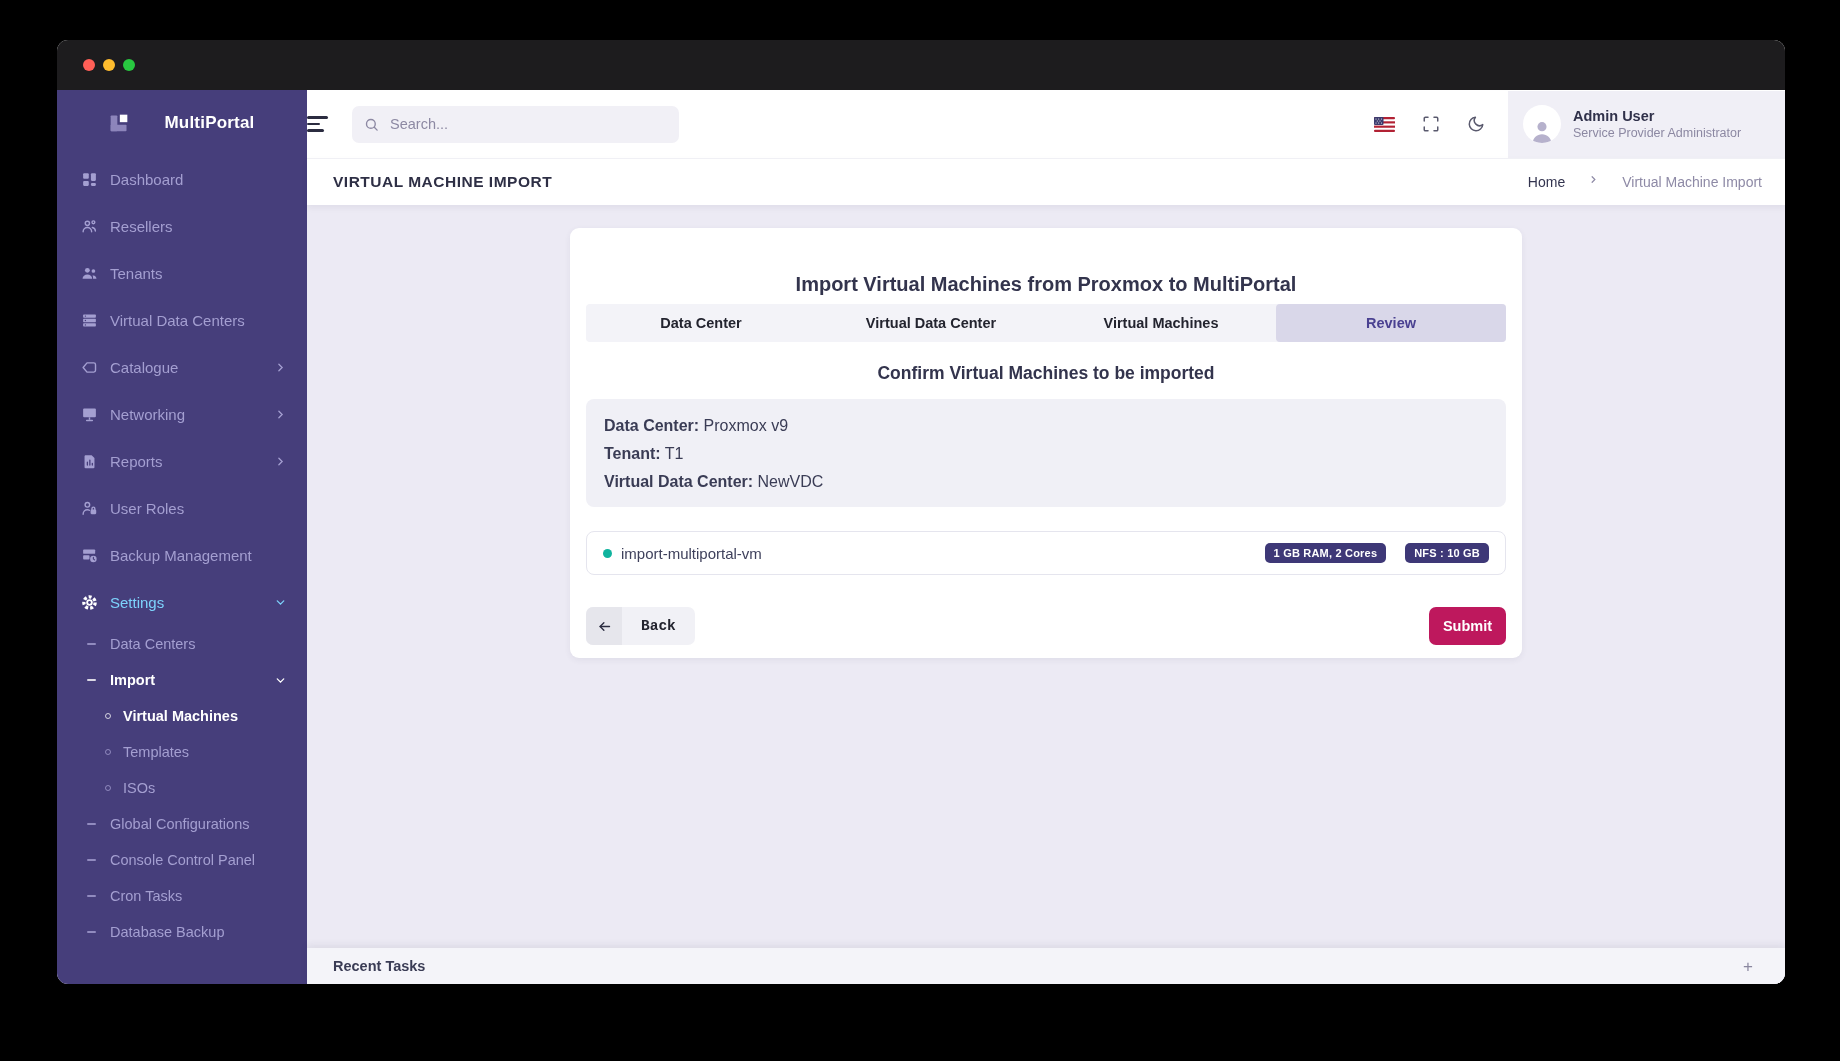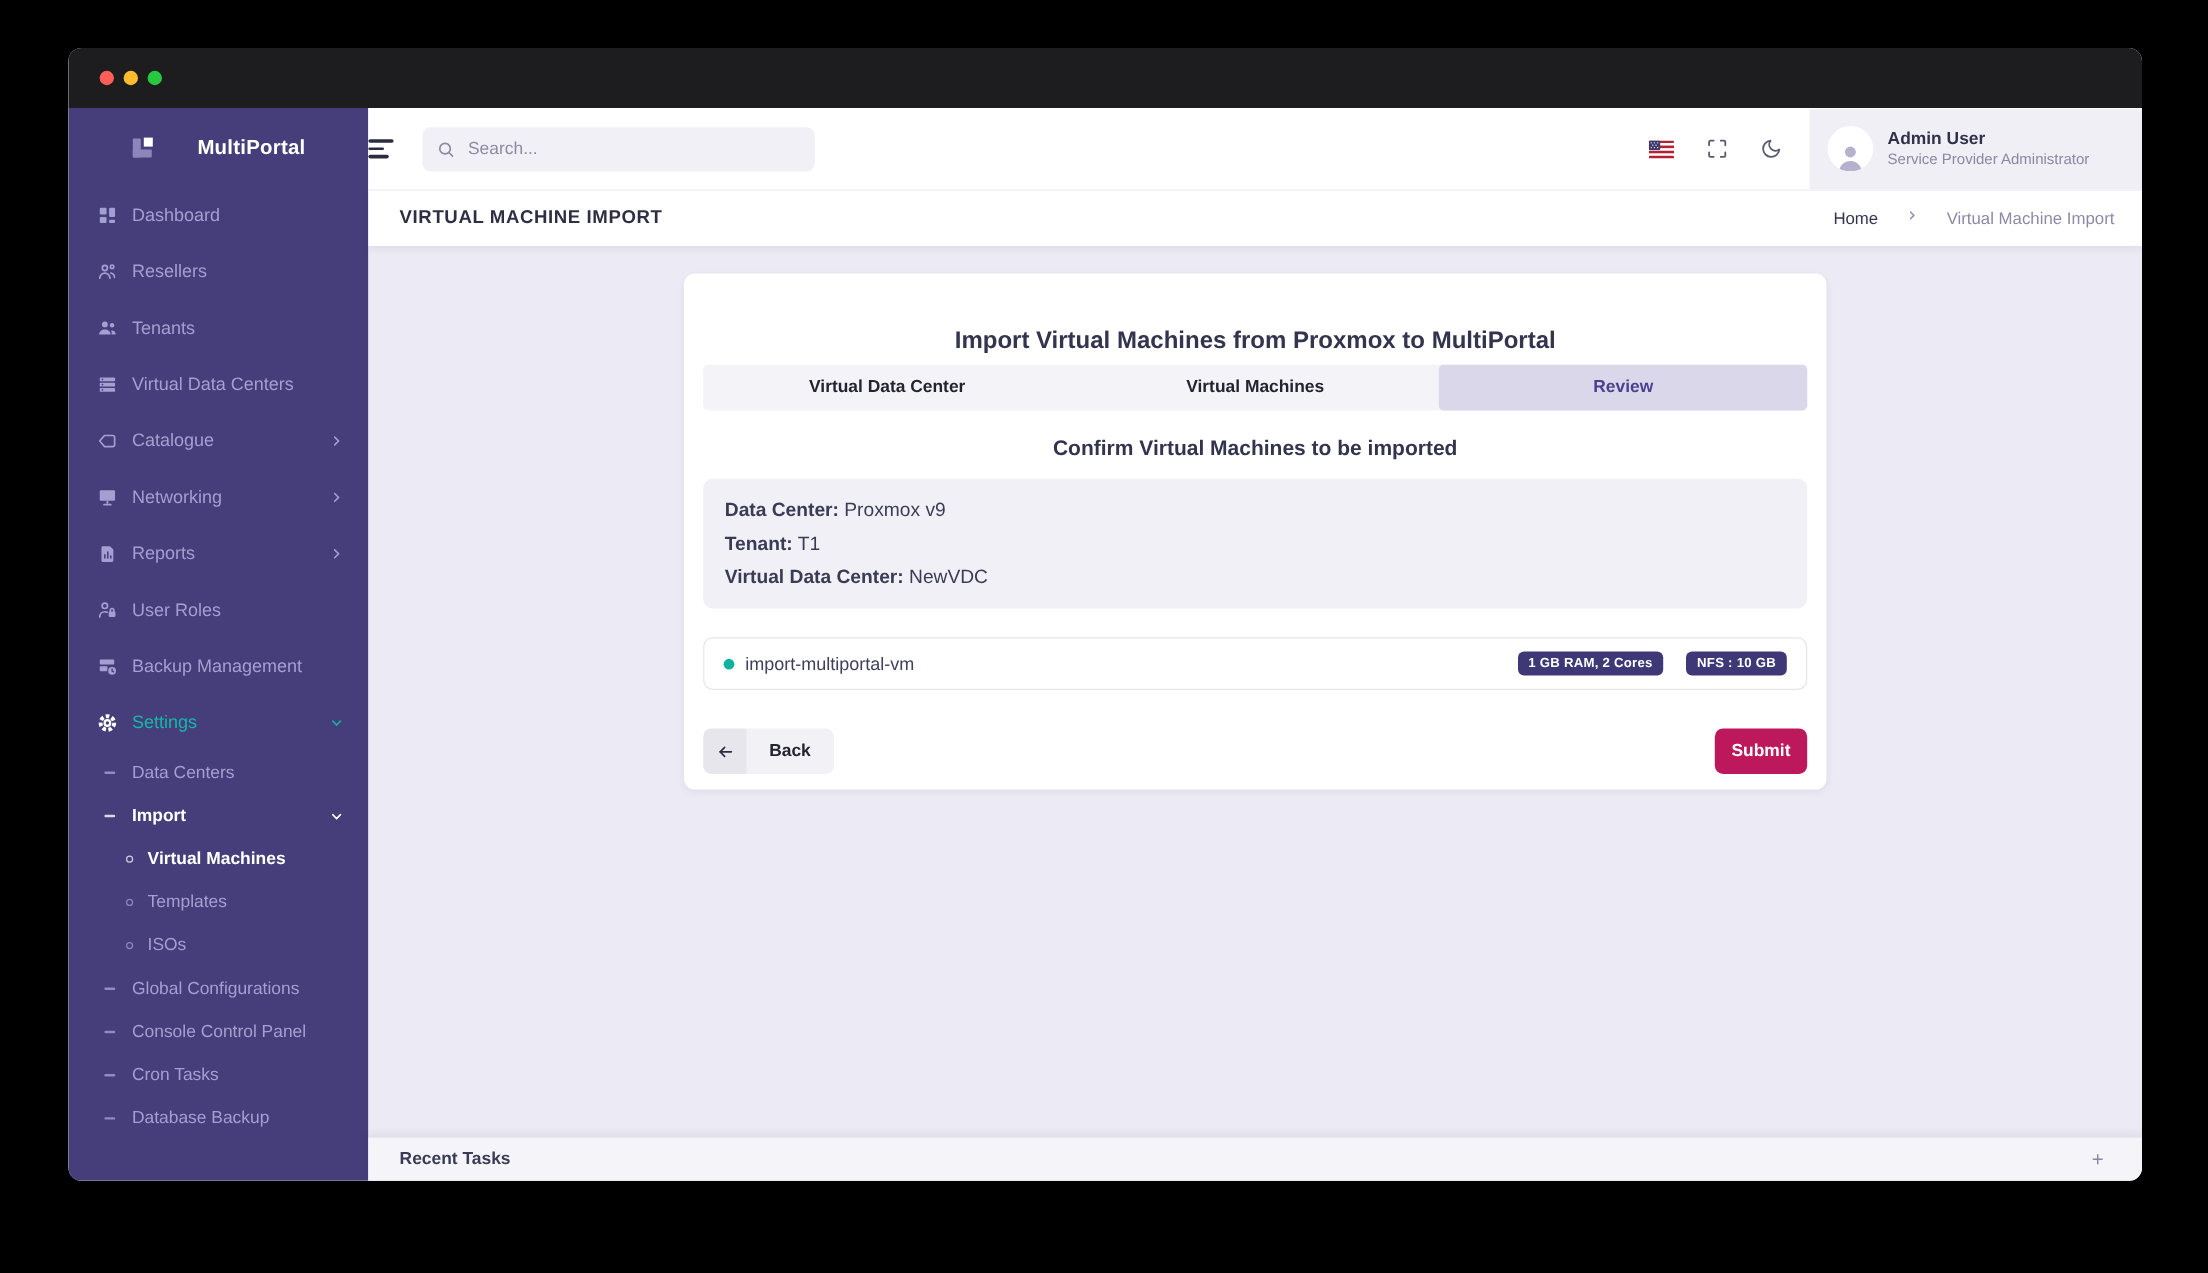--- a/index.html
+++ b/index.html
@@ -10,21 +10,21 @@
   
   .titlebar{height:50px;background:#1d1c1e;display:flex;align-items:center;padding-left:26px;gap:8px;}
   .tl{width:12px;height:12px;border-radius:50%;display:inline-block;}
   
   .app{display:flex;height:894px;}
   .sidebar{width:250px;flex:0 0 250px;background:#463e7b;display:flex;flex-direction:column;overflow:hidden;}
   .logo{height:66px;display:flex;align-items:center;justify-content:center;gap:9px;flex:0 0 66px;}
   .logo-text{color:#fff;font-size:17px;font-weight:bold;letter-spacing:.2px;padding-left:26px;}
   .nav-item{height:47px;flex:0 0 47px;display:flex;align-items:center;padding:0 20px 0 24px;gap:12px;
     color:#a49fd1;font-size:15px;cursor:pointer;}
-  .nav-item.active{color:#14b8a6;}
+  .nav-item.active{color:#7dd3fc;}
   .nico{width:17px;height:17px;display:flex;align-items:center;justify-content:center;flex:0 0 17px;}
   .chev{margin-left:auto;display:flex;align-items:center;}
   .sub-item{height:36px;flex:0 0 36px;display:flex;align-items:center;padding-left:30px;gap:14px;
     color:#a49fd1;font-size:14.5px;cursor:pointer;}
   .sub-item.active{color:#fff;font-weight:600;}
   .dashpre{width:9px;height:2px;border-radius:1px;background:currentColor;opacity:.8;flex:0 0 9px;}
   .subsub{height:36px;flex:0 0 36px;display:flex;align-items:center;padding-left:48px;gap:12px;
     color:#a49fd1;font-size:14.5px;cursor:pointer;}
   .subsub.active{color:#fff;font-weight:bold;}
   .ringb{width:6px;height:6px;border-radius:50%;border:1.5px solid currentColor;opacity:.75;flex:0 0 6px;}
@@ -73,21 +73,21 @@
     display:flex;align-items:center;padding:0 16px;gap:9px;cursor:pointer;}
   .dot{width:9px;height:9px;border-radius:50%;background:#10b39e;flex:0 0 9px;}
   .vmname{font-size:15px;color:#3f415c;}
   .pills{margin-left:auto;display:flex;gap:19px;}
   .pill{background:#3e3877;color:#fff;font-size:11px;font-weight:bold;letter-spacing:.2px;
     padding:4px 9px;border-radius:5px;line-height:1.1;}
   .actions{margin-top:32px;display:flex;align-items:center;justify-content:space-between;}
   .backbtn{height:38px;display:flex;align-items:stretch;border-radius:7px;overflow:hidden;
     background:#f1f1f6;cursor:pointer;}
   .backarrow{width:36px;background:#e6e6ec;display:flex;align-items:center;justify-content:center;}
-  .backlabel{padding:0 19px;display:flex;align-items:center;font-size:14.5px;font-weight:600;color:#23242f;}
+  .backlabel{padding:0 19px;display:flex;align-items:center;font-size:14.5px;font-weight:600;color:#23242f;font-family:Liberation Mono, monospace;}
   .submitbtn{width:77px;height:38px;background:#be185d;border-radius:7px;display:flex;align-items:center;
     justify-content:center;color:#fff;font-size:14.5px;font-weight:600;cursor:pointer;border:none;}
   
   .tasksbar{height:36px;flex:0 0 36px;background:#f4f4f9;display:flex;align-items:center;
     padding:0 32px 0 26px;box-shadow:0 -3px 7px rgba(40,40,70,.08);position:relative;z-index:2;}
   .ttitle{font-size:14.5px;font-weight:bold;color:#3a3c55;}
   .tplus{margin-left:auto;color:#8a87a0;font-size:17px;cursor:pointer;line-height:1;}
   svg{display:block;}
 </style>
 </head>
@@ -379,20 +379,21 @@
             </span>
           <span class="crumb-cur">Virtual Machine Import</span>
         </span>
       </div>
 
       <div class="content">
         <div class="card">
           <div class="card-title">Import Virtual Machines from Proxmox to MultiPortal</div>
 
           <div class="tabs">
+            <div class="tab">Data Center</div>
             <div class="tab">Virtual Data Center</div>
             <div class="tab">Virtual Machines</div>
             <div class="tab active">Review</div>
           </div>
 
           <div class="rheading">Confirm Virtual Machines to be imported</div>
 
           <div class="summary">
             <div class="srow">
               <span class="slabel">Data Center:</span>

